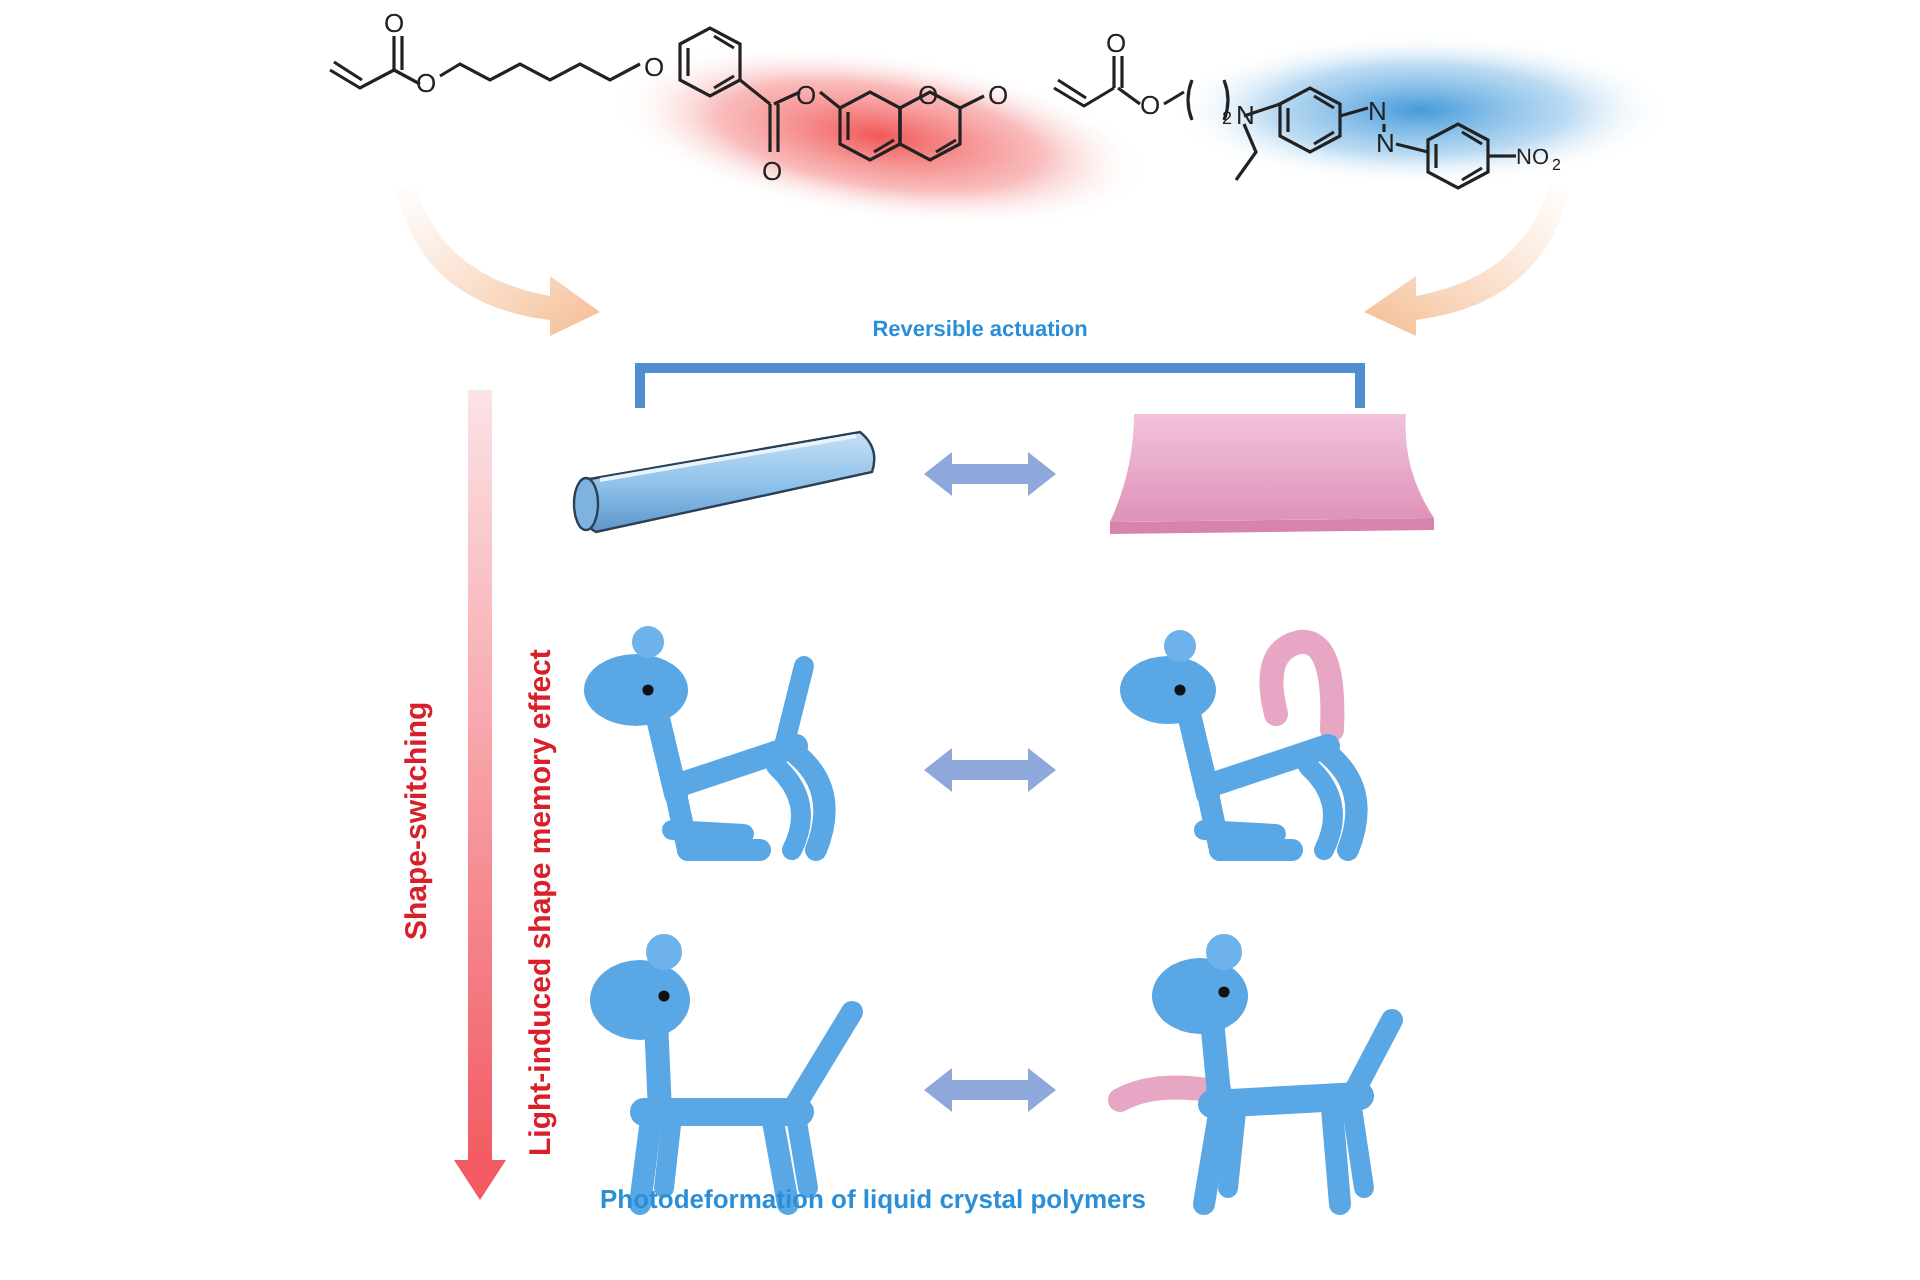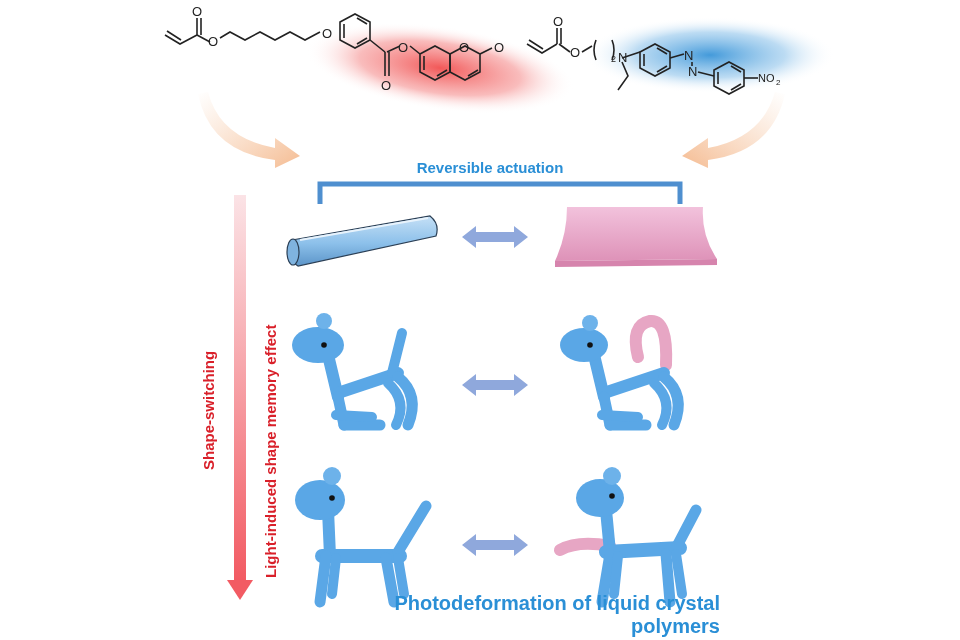--- a/index.html
+++ b/index.html
@@ -118,21 +118,21 @@
 <svg class="abs" style="left:660px;top:80px" width="130" height="90">
   <defs>
     <linearGradient id="orR" x1="1" y1="0" x2="0" y2="1">
       <stop offset="0%" stop-color="#f6c9a7" stop-opacity="0"></stop>
       <stop offset="100%" stop-color="#f4b88c" stop-opacity="0.95"></stop>
     </linearGradient>
   </defs>
   <path d="M115,12 Q102,58 48,68 L48,58 L22,76 L48,88 L48,80 Q112,72 125,14 Z" fill="url(#orR)"></path>
 </svg>
 
-<div class="abs label-blue" style="left:380px;top:159px;width:220px;text-align:center;font-size:15px">Reversible actuation</div>
+<div class="abs label-blue" style="left:380px;top:159px;width:220px;text-align:center;font-size:11px">Reversible actuation</div>
 <svg class="abs" style="left:310px;top:180px" width="380" height="30">
   <polyline points="10,24 10,4 370,4 370,24" fill="none" stroke="#4f8fcf" stroke-width="5"></polyline>
 </svg>
 
 <svg class="abs" style="left:225px;top:195px" width="30" height="410">
   <defs>
     <linearGradient id="redArrow" x1="0" y1="0" x2="0" y2="1">
       <stop offset="0%" stop-color="#fbe3e6"></stop>
       <stop offset="100%" stop-color="#f25b63"></stop>
     </linearGradient>
@@ -236,13 +236,13 @@
     <line x1="62" y1="94" x2="54" y2="142" stroke-width="11"></line>
     <line x1="70" y1="96" x2="66" y2="134" stroke-width="10"></line>
     <line x1="118" y1="94" x2="122" y2="142" stroke-width="11"></line>
     <line x1="128" y1="94" x2="134" y2="134" stroke-width="10"></line>
   </g>
   <ellipse cx="52" cy="38" rx="24" ry="19" fill="#5aa7e6"></ellipse>
   <circle cx="64" cy="16" r="9" fill="#6db2ea"></circle>
   <circle cx="64" cy="36" r="2.8" fill="#111"></circle>
 </svg>
 
-<div class="abs label-blue" style="left:300px;top:592px;width:420px;text-align:right;font-size:20px">Photodeformation of liquid crystal polymers</div>
+<div class="abs label-blue" style="left:300px;top:592px;width:420px;text-align:left;font-size:13px">Photodeformation of liquid crystal polymers</div>
 
 </body></html>

